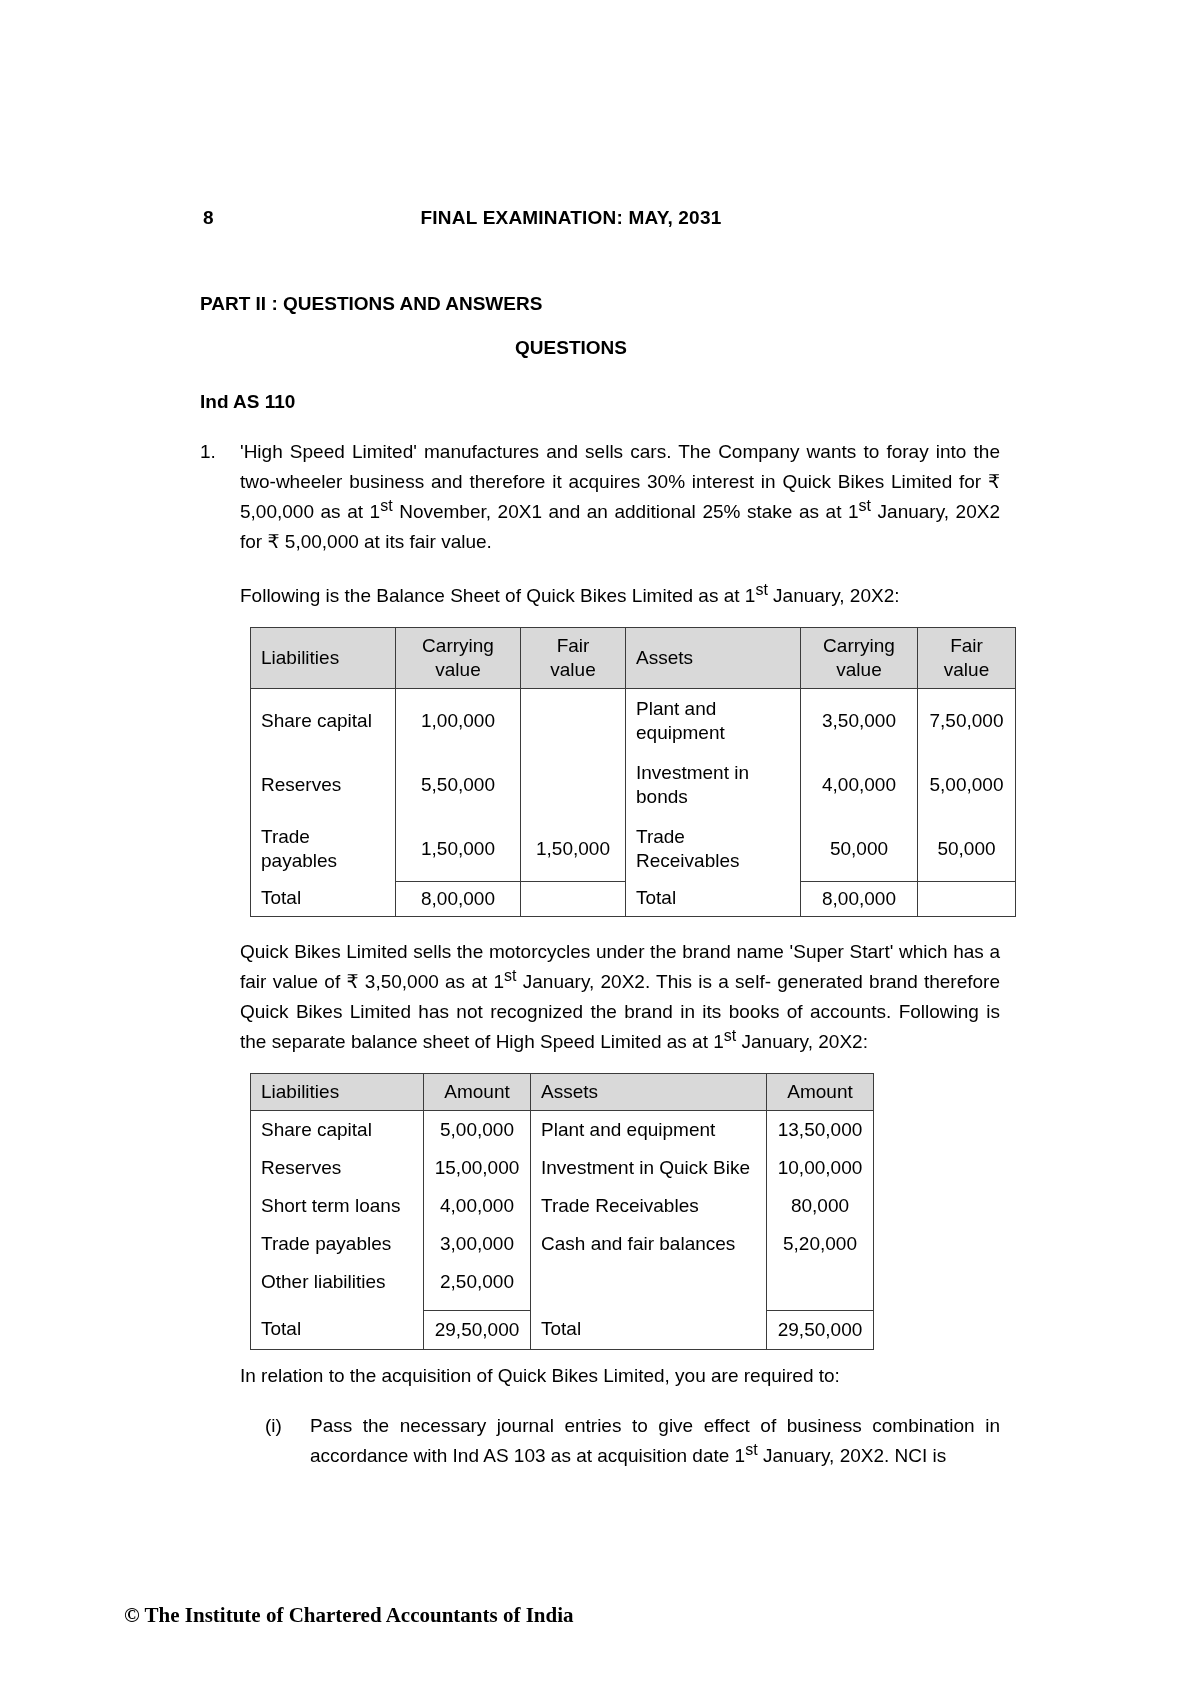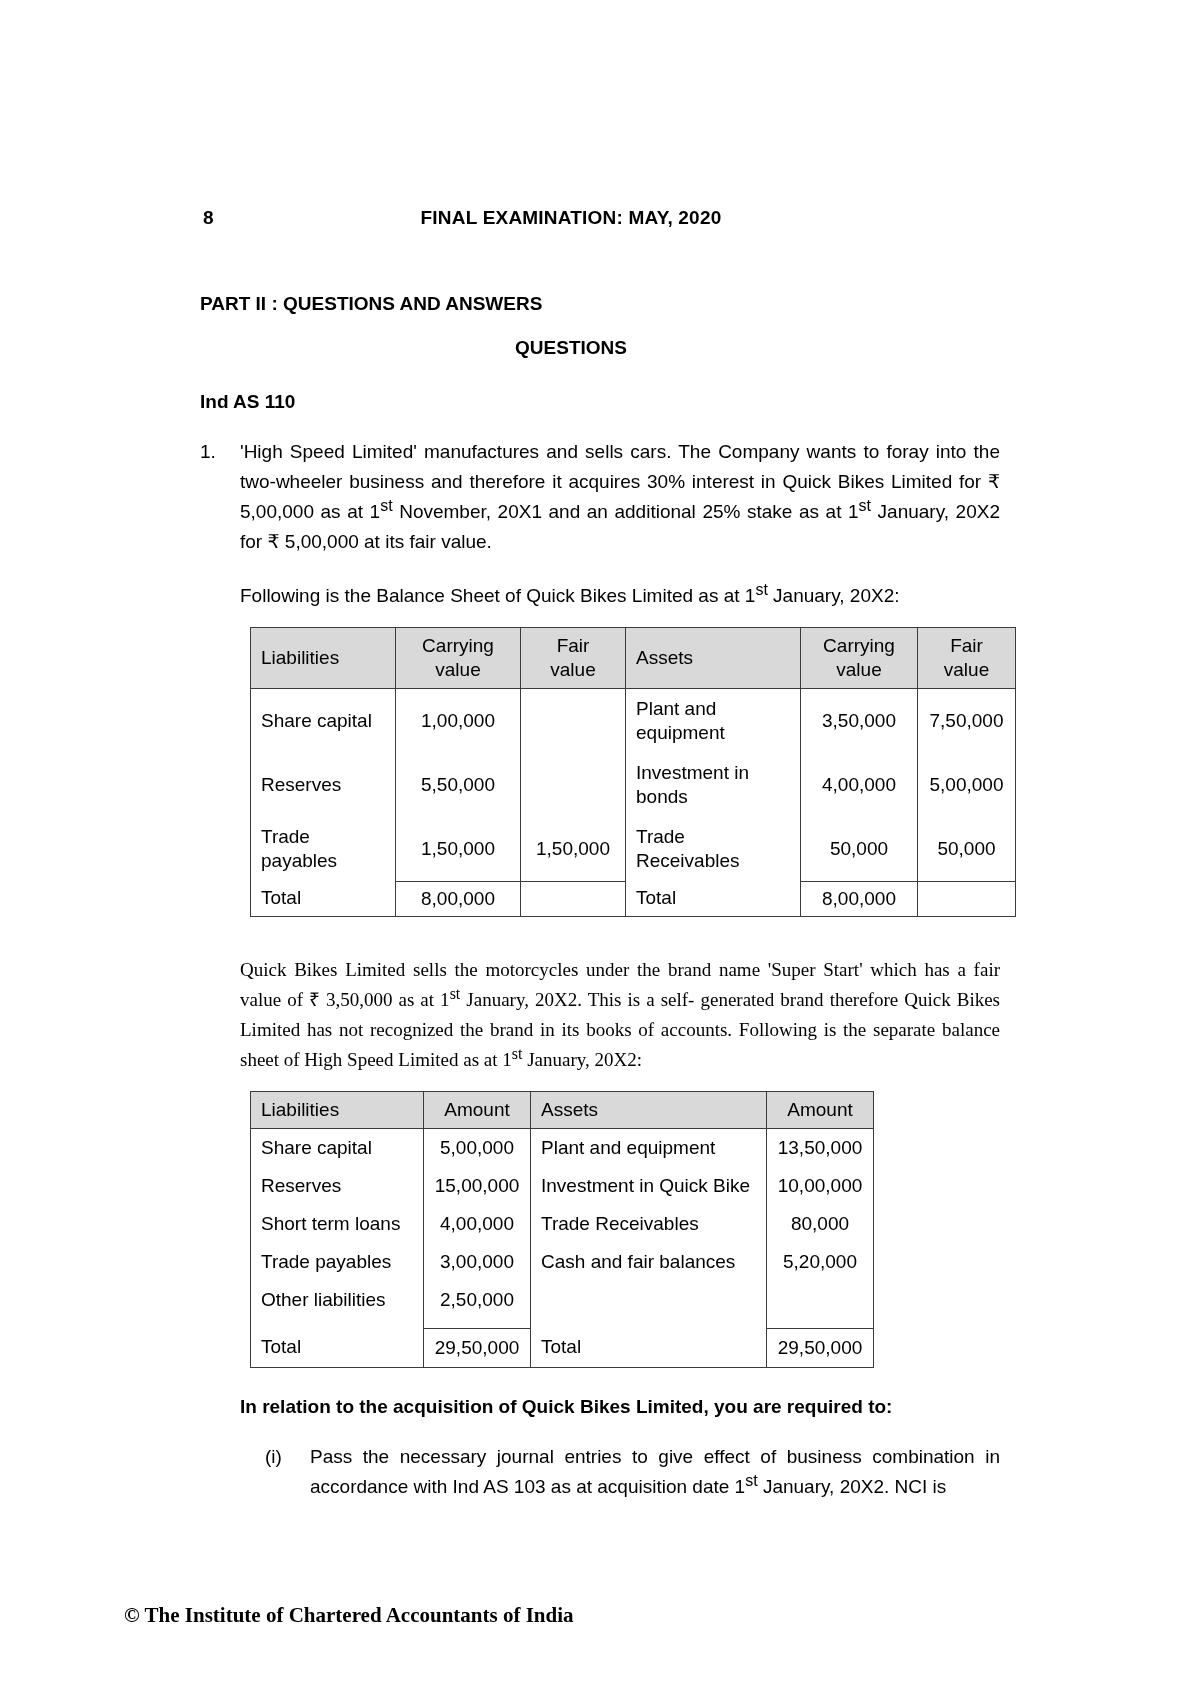--- a/index.html
+++ b/index.html
@@ -42,22 +42,22 @@
     padding-right: 58px;
     font-weight: bold;
   }
   .topic { margin-top: 24px; font-weight: bold; }
   .q-item { display: flex; margin-top: 20px; width: 800px; }
   .q-num { width: 40px; flex: 0 0 40px; }
   .q-body { width: 760px; flex: 1; }
   .just { text-align: justify; }
   .q-indent { margin-left: 40px; width: 760px; }
   .mt12 { margin-top: 24px; }
-  .mt20 { margin-top: 38px; font-family: Liberation Serif, serif; }
-  .mt24 { margin-top: 24px; font-weight: bold; }
+  .mt20 { margin-top: 20px; }
+  .mt24 { margin-top: 11px; }
   sup { font-size: 16px; line-height: 0; vertical-align: super; }
 
   table {
     border-collapse: collapse;
     table-layout: fixed;
     margin-left: 10px;
     line-height: 24px;
   }
   #table1 { width: 765px; margin-top: 16px; }
   #table2 { width: 623px; margin-top: 16px; }
@@ -98,21 +98,21 @@
     font-size: 21px;
   }
 </style>
 </head>
 <body>
 
 <div class="content">
 
   <div class="page-head">
     <span class="pg-num">8</span>
-    <div class="head-title">FINAL EXAMINATION: MAY, 2020</div>
+    <div class="head-title">FINAL EXAMINATION: MAY, 2031</div>
   </div>
 
   <div class="part-title">PART II : QUESTIONS AND ANSWERS</div>
   <div class="section-title">QUESTIONS</div>
   <div class="topic">Ind AS 110</div>
 
   <div class="q-item">
     <div class="q-num">1.</div>
     <div class="q-body just">'High Speed Limited' manufactures and sells cars.  The Company wants to foray into the two-wheeler business and therefore it acquires 30% interest in Quick Bikes Limited for ₹ 5,00,000 as at 1<sup>st</sup> November, 20X1 and an additional 25% stake as at 1<sup>st</sup> January, 20X2 for ₹ 5,00,000 at its fair value.</div>
   </div>

